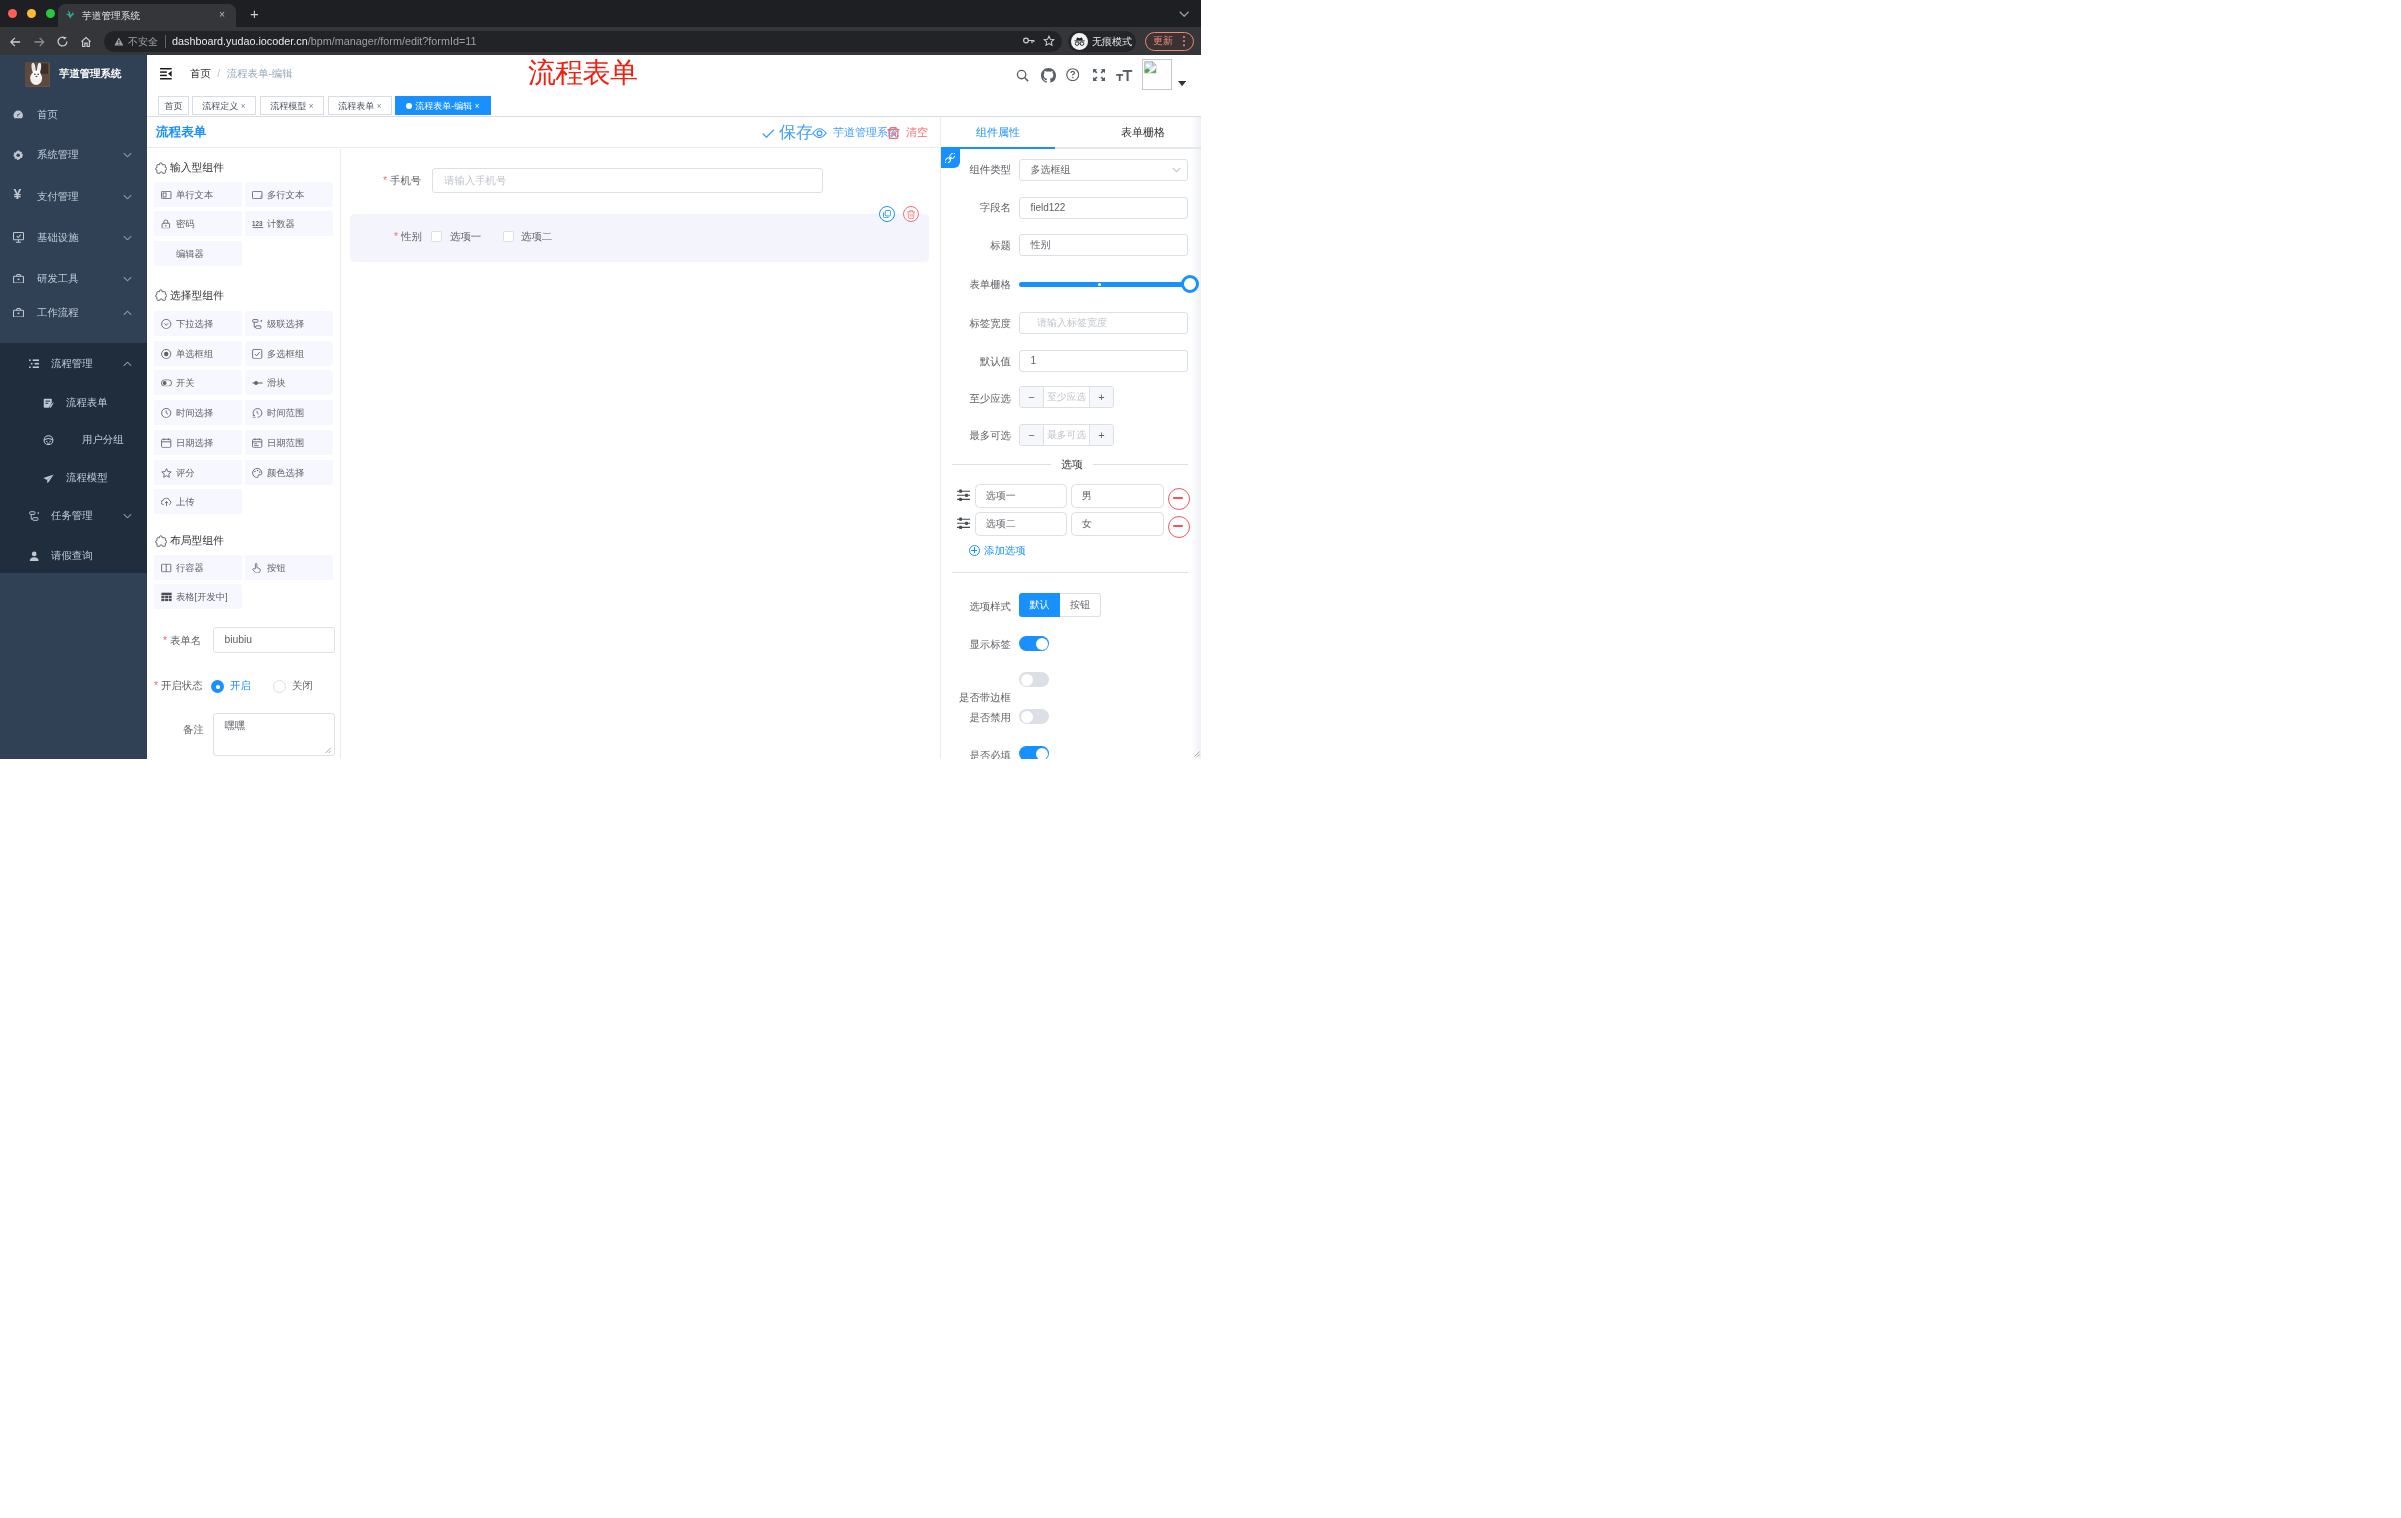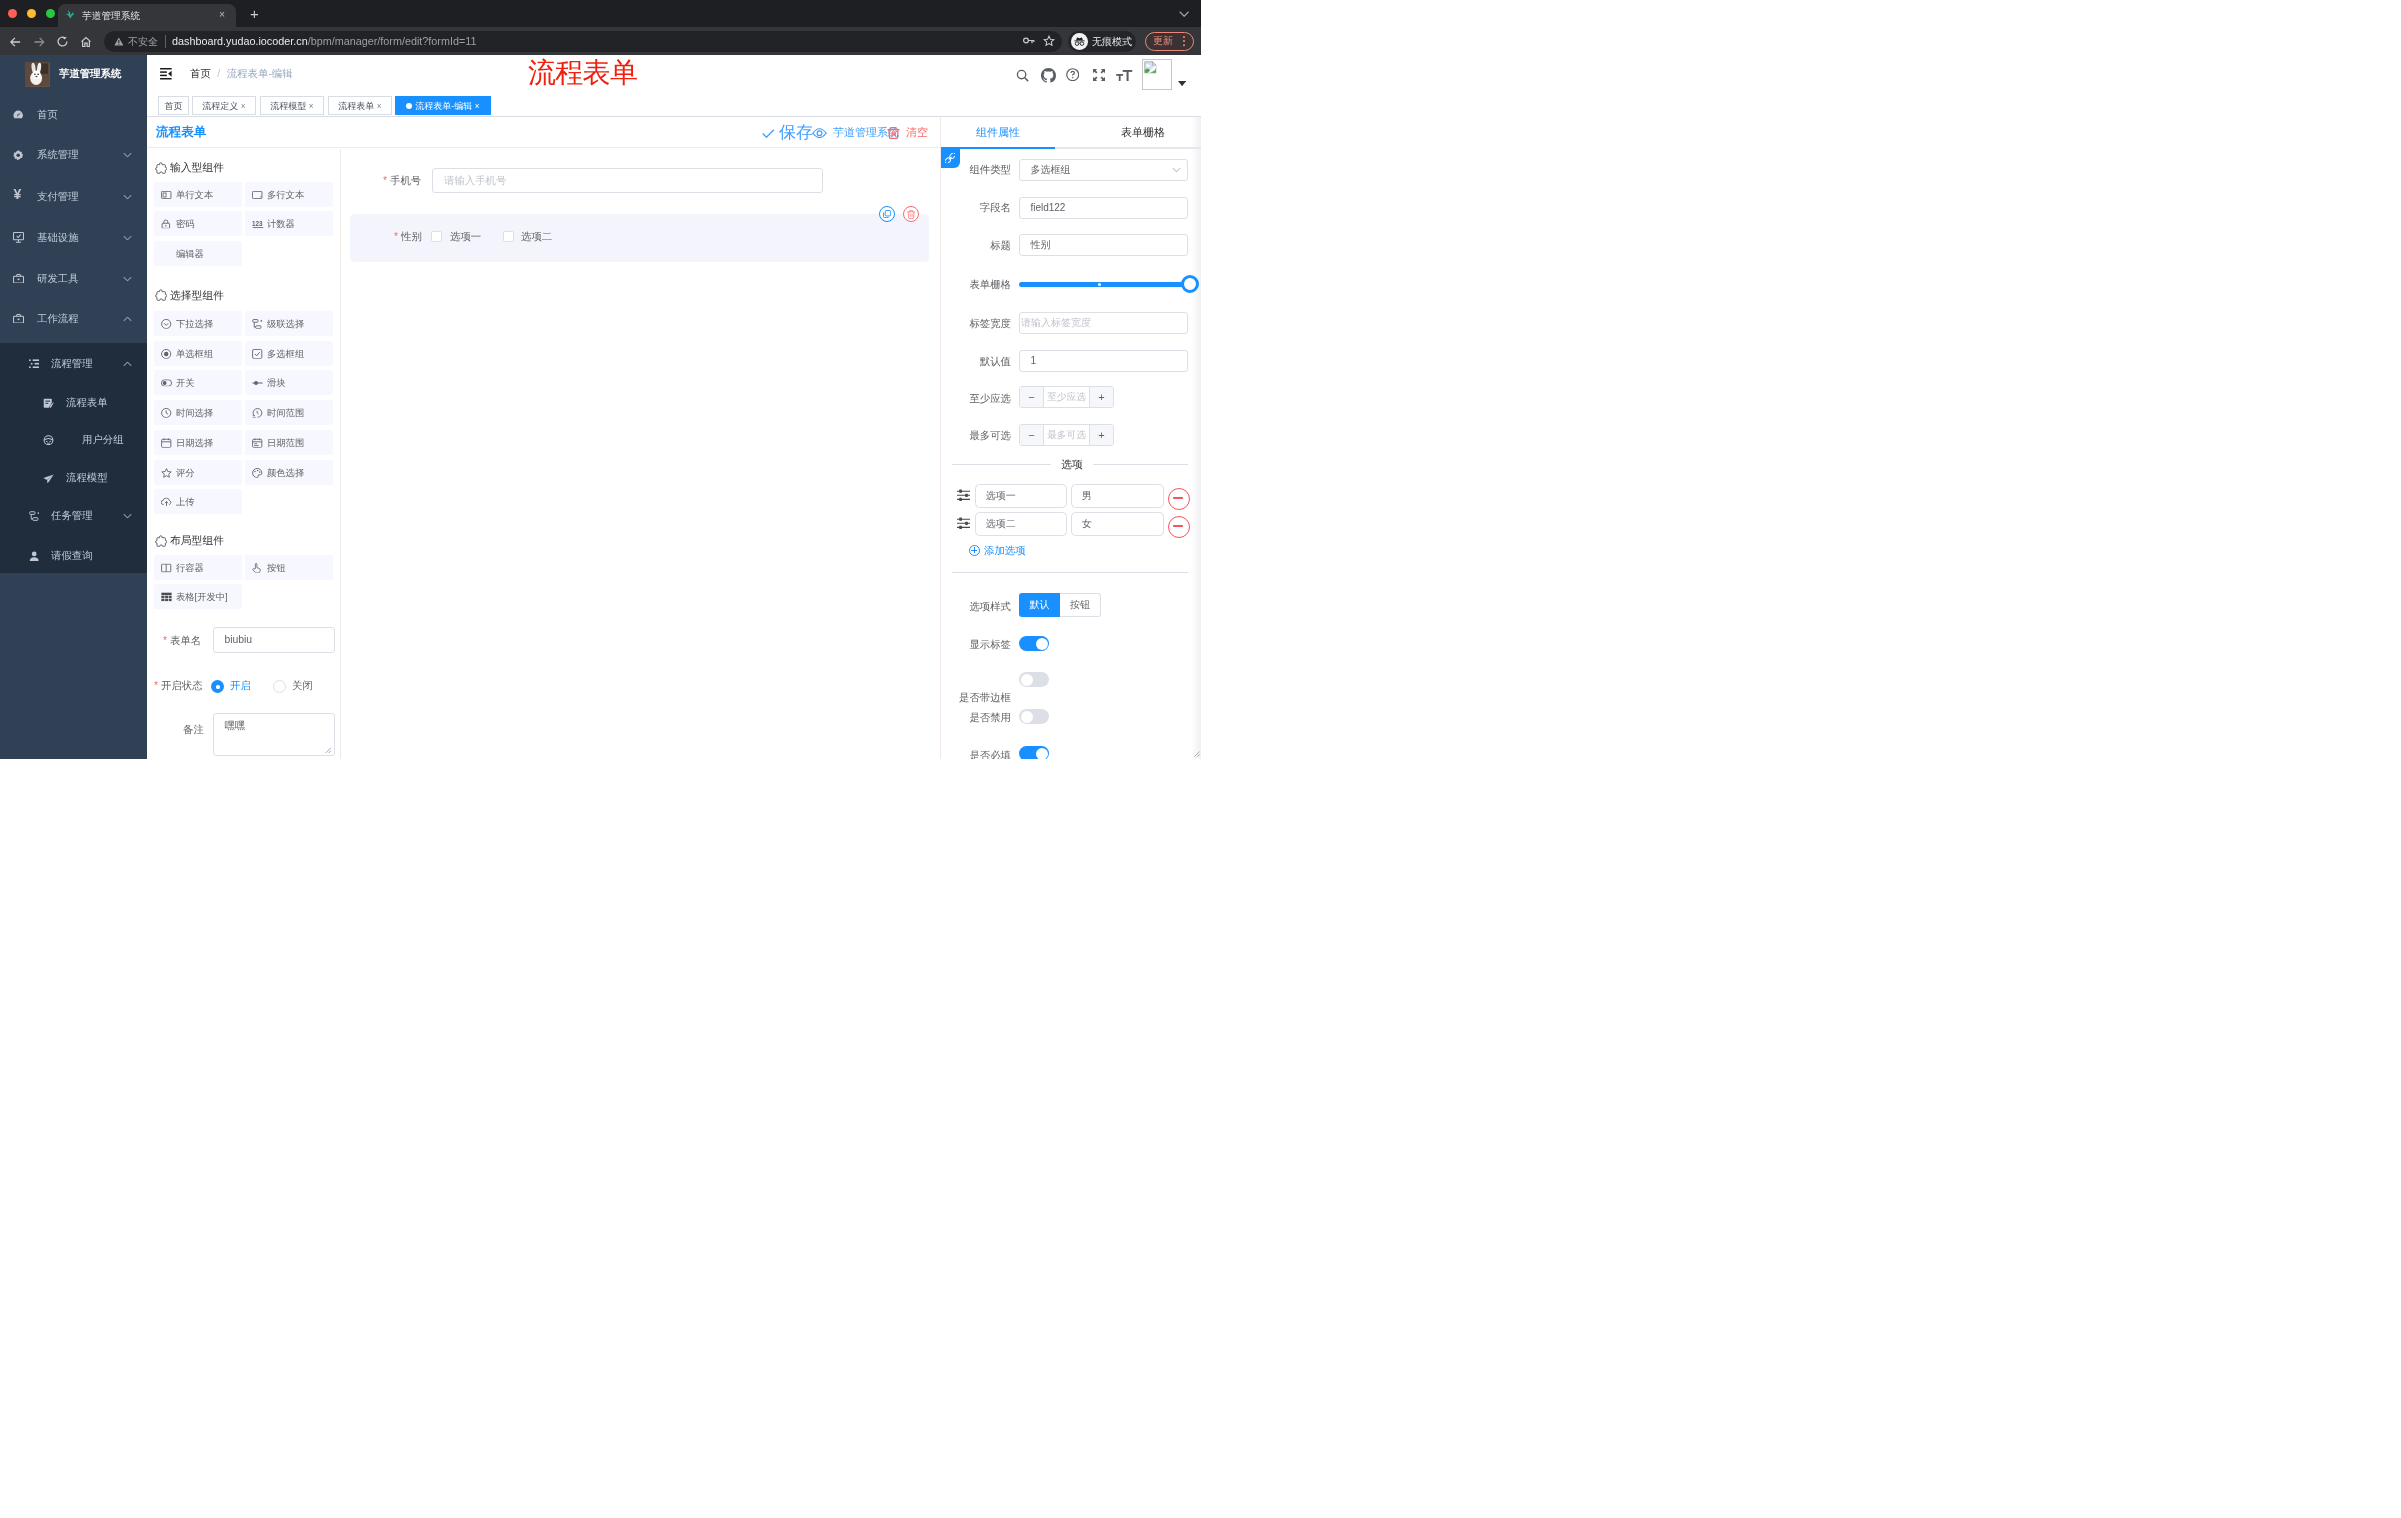--- a/index.html
+++ b/index.html
@@ -171,21 +171,21 @@
     <svg style="position:absolute;left:13.4px;top:15.6px" width="11" height="9.7" viewBox="0 0 15 13">
         <rect x="0.7" y="3" width="13.6" height="9.3" rx="1.2" fill="none" stroke="#c0c7d1" stroke-width="1.4"></rect>
         <path d="M5 3 V1.7 Q5 0.7 6 0.7 H9 Q10 0.7 10 1.7 V3" fill="none" stroke="#c0c7d1" stroke-width="1.4"></path>
         <path d="M6.2 6.2 H8.8 V8.2 H6.2 Z" fill="#c0c7d1"></path>
       </svg>
     <span class="t">研发工具</span>
     <svg class="chev" width="9" height="5.2" viewBox="0 0 12 7">
         <path d="M1 1 L6 6 L11 1" stroke="#8f9bab" stroke-width="1.4" fill="none"></path>
       </svg>
   </div>
-  <div class="mi" style="top:298px;font-family:Liberation Mono, monospace;">
+  <div class="mi" style="top:292px;font-family:Liberation Mono, monospace;">
     <svg style="position:absolute;left:13.4px;top:15.6px" width="11" height="9.7" viewBox="0 0 15 13">
         <rect x="0.7" y="3" width="13.6" height="9.3" rx="1.2" fill="none" stroke="#c0c7d1" stroke-width="1.4"></rect>
         <path d="M5 3 V1.7 Q5 0.7 6 0.7 H9 Q10 0.7 10 1.7 V3" fill="none" stroke="#c0c7d1" stroke-width="1.4"></path>
         <path d="M6.2 6.2 H8.8 V8.2 H6.2 Z" fill="#c0c7d1"></path>
       </svg>
     <span class="t">工作流程</span>
     <svg class="chev" width="9" height="5.2" viewBox="0 0 12 7">
         <path d="M1 6 L6 1 L11 6" stroke="#8f9bab" stroke-width="1.4" fill="none"></path>
       </svg>
   </div>
@@ -565,21 +565,21 @@
       </svg>
     <div class="rlbl" style="top:201px;">字段名</div>
     <div class="inp" style="left:1019px;top:197px;width:169px;height:22px;line-height:20px;padding-left:10.4px;font-size:10px;">field122</div>
     <div class="rlbl" style="top:239px;">标题</div>
     <div class="inp" style="left:1019px;top:234px;width:169px;height:22px;line-height:20px;padding-left:10.4px;font-size:10px;">性别</div>
     <div class="rlbl" style="top:278px;">表单栅格</div>
     <div class="abs" style="left:1019px;top:282px;width:172px;height:5.2px;border-radius:2.6px;background:#1890ff;"></div>
     <div class="abs" style="left:1098px;top:283px;width:3.3px;height:3.3px;border-radius:50%;background:#fff;"></div>
     <div class="abs" style="left:1181px;top:275px;width:18px;height:18px;border-radius:50%;background:#fff;border:3px solid #1890ff;box-sizing:border-box;"></div>
     <div class="rlbl" style="top:317px;">标签宽度</div>
-    <div class="inp ph" style="left:1019px;top:312px;width:169px;height:22px;line-height:20.4px;padding-left:1px;font-size:10px;">请输入标签宽度</div>
+    <div class="inp ph" style="left:1019px;top:312px;width:169px;height:22px;line-height:20.4px;padding-left:17px;font-size:10px;">请输入标签宽度</div>
     <div class="rlbl" style="top:355px;">默认值</div>
     <div class="inp" style="left:1019px;top:350px;width:169px;height:22px;line-height:20.4px;padding-left:10.4px;font-size:10px;">1</div>
     <div class="rlbl" style="top:392px;">至少应选</div>
     <div class="abs innum" style="left:1019px;top:386px;width:95px;height:22px;">
       <div class="minus">−</div>
         <div class="mid ph">至少应选</div>
         <div class="plus">+</div>
     </div>
     <div class="rlbl" style="top:429px;">最多可选</div>
     <div class="abs innum" style="left:1019px;top:424px;width:95px;height:22px;">

